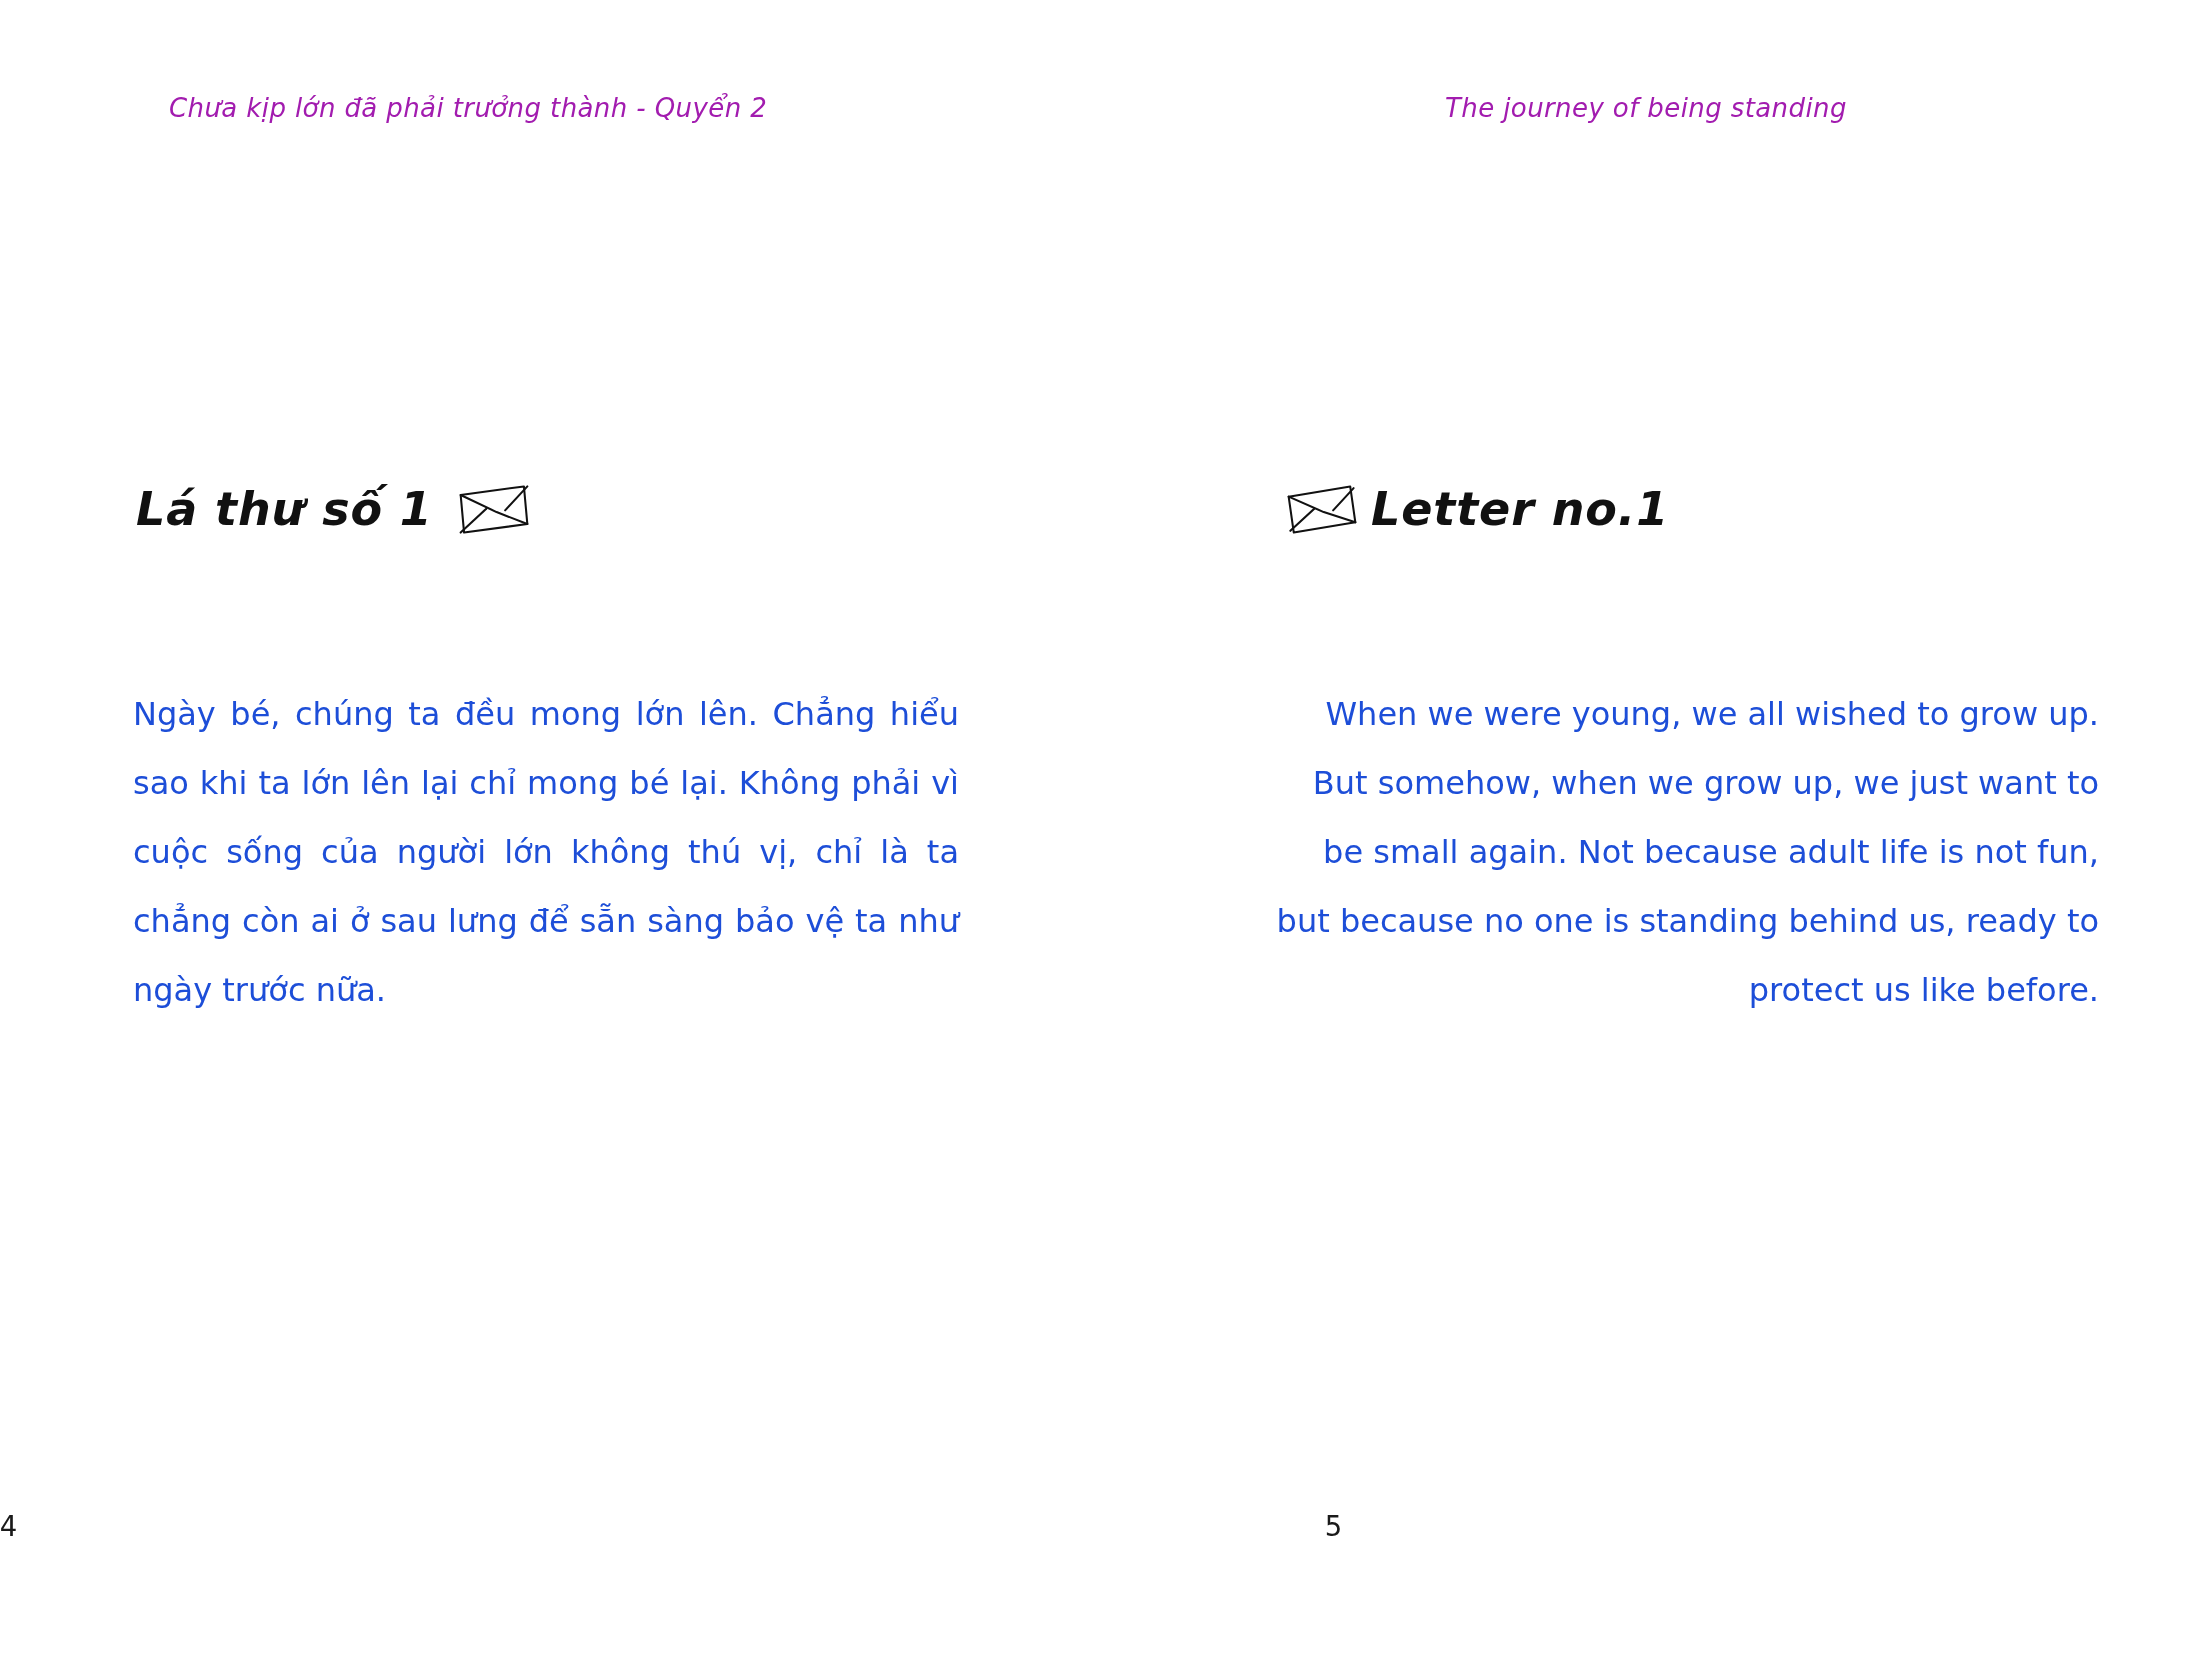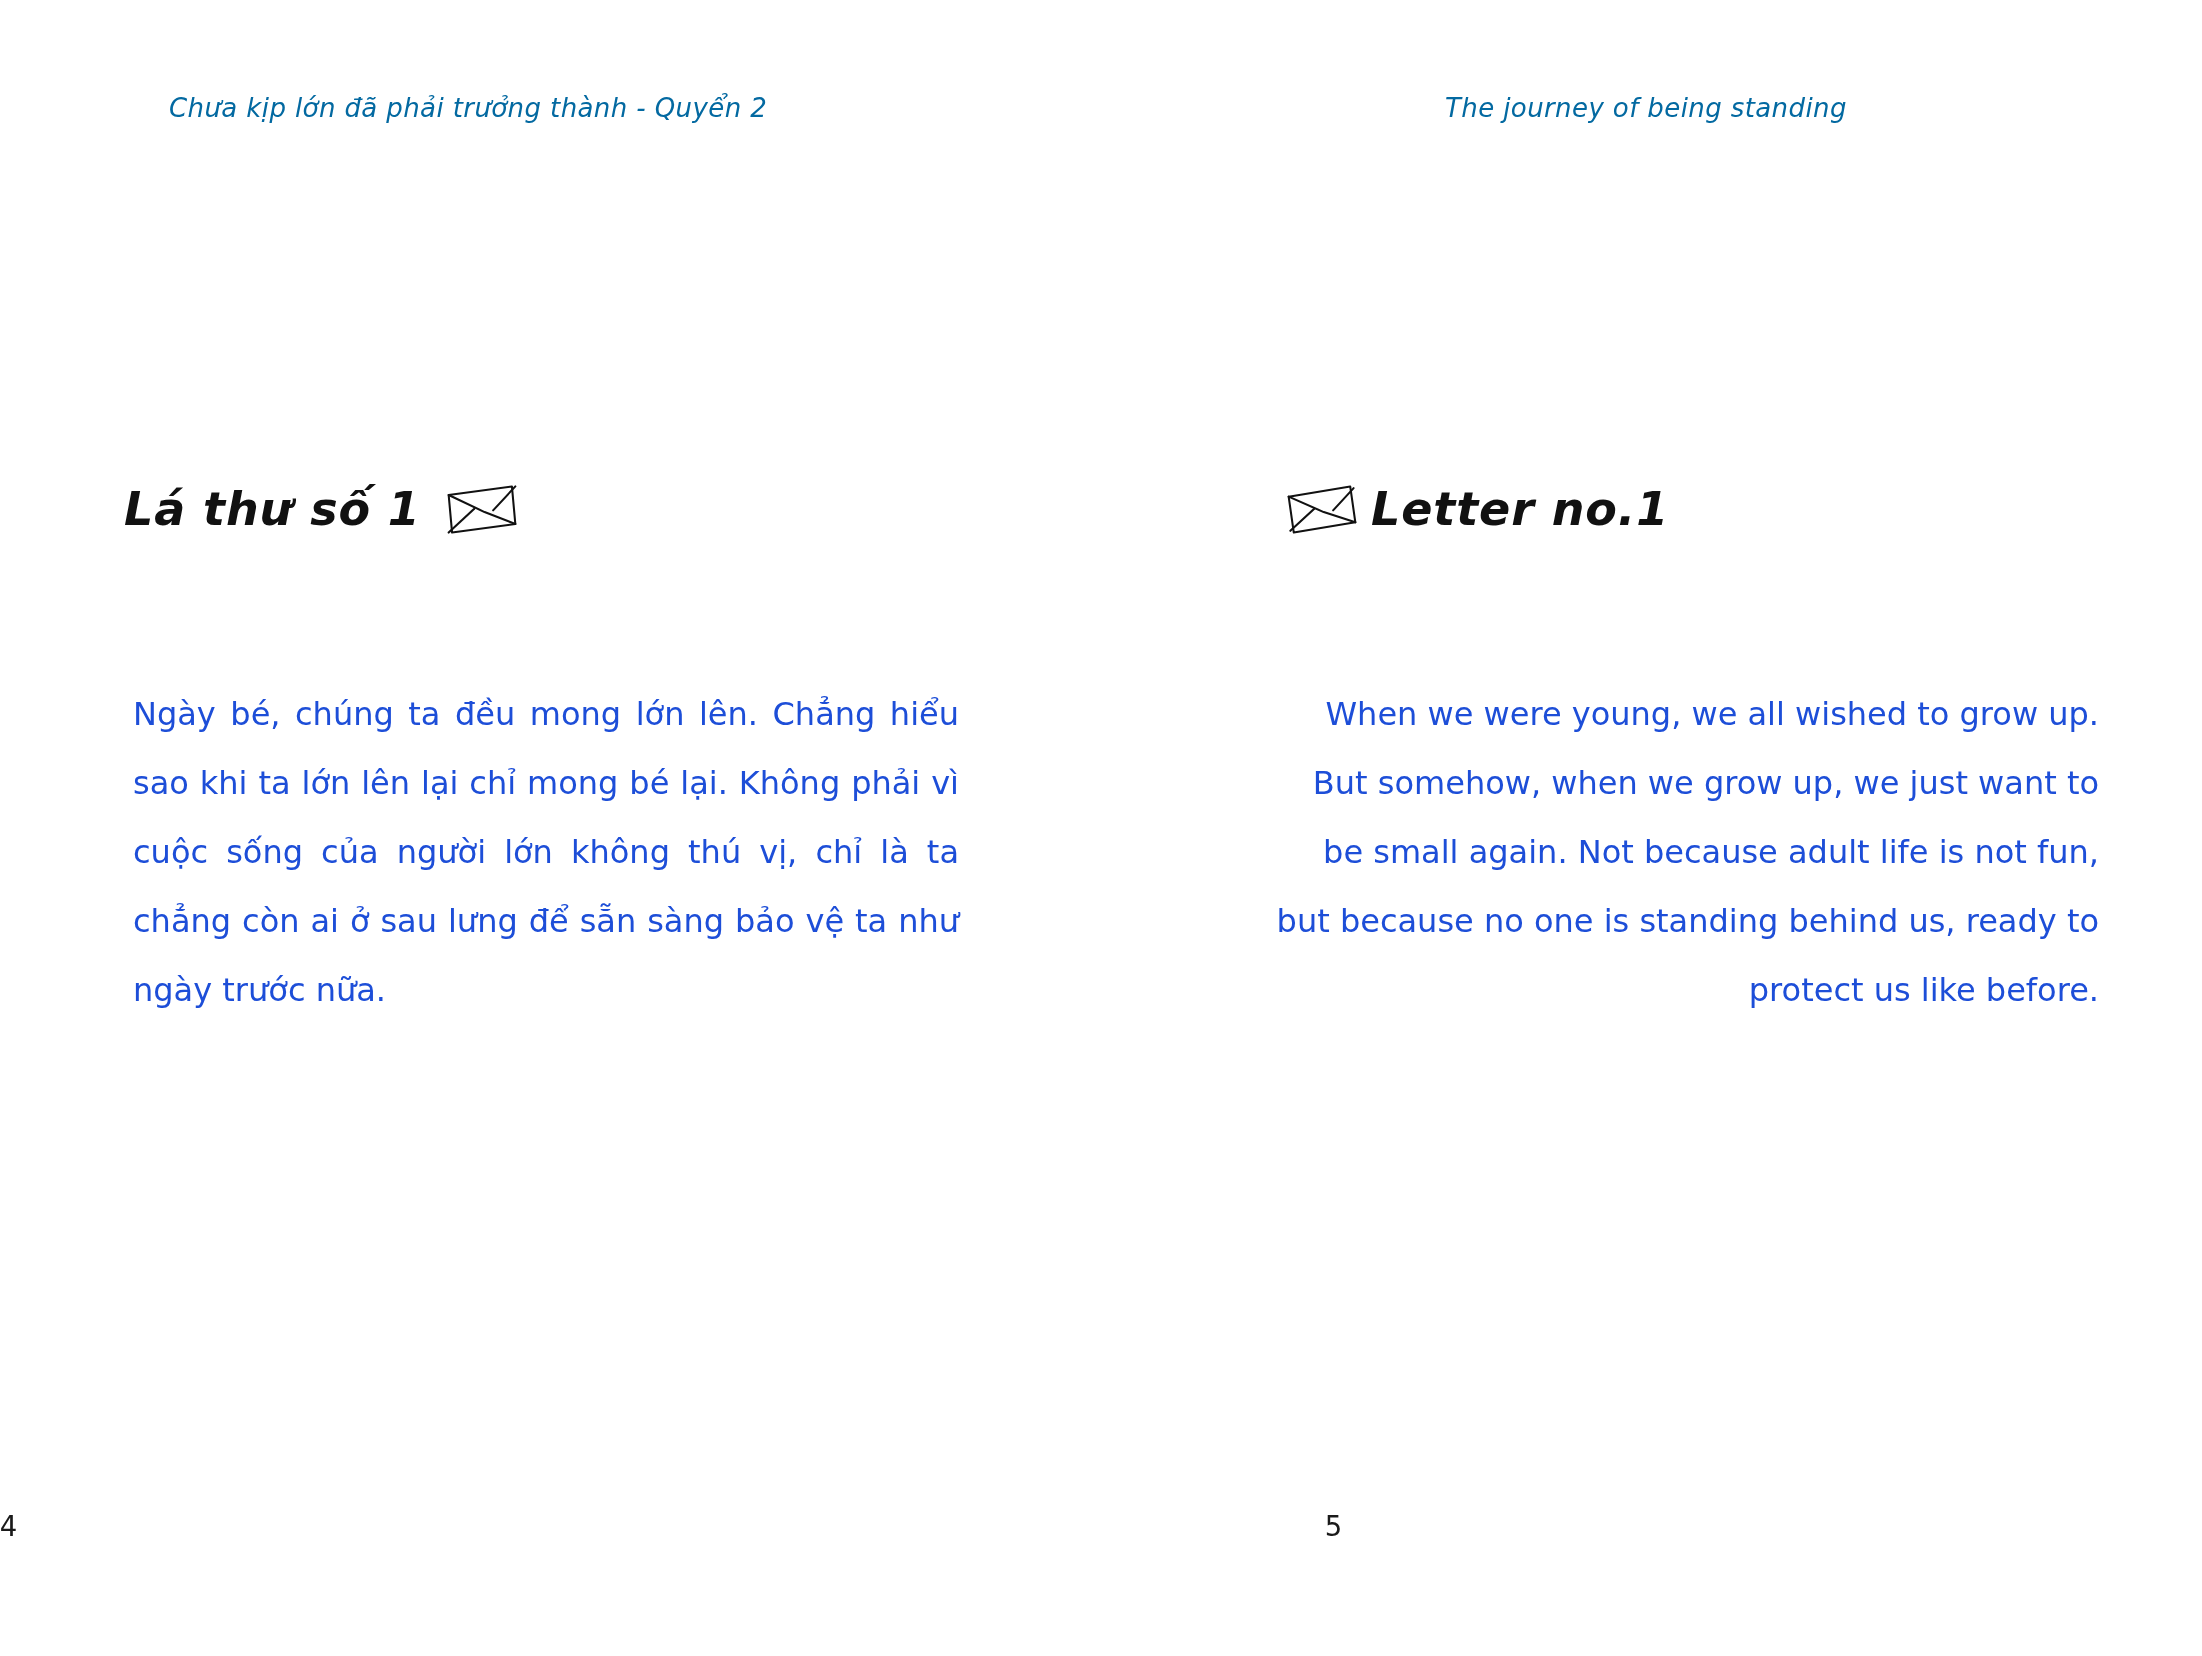--- a/index.html
+++ b/index.html
@@ -31,34 +31,34 @@
     box-sizing: border-box;
   }
 
   .running-head {
     position: absolute;
     top: 93px;
     font-family: "DejaVu Sans", sans-serif;
     font-style: italic;
     font-size: 26px;
     letter-spacing: 0.4px;
-    color: #0369a1;
+    color: #a21caf;
     white-space: nowrap;
   }
   .page-left .running-head { left: 169px; }
   .page-right .running-head { left: 344px; }
 
   .letter-heading {
     position: absolute;
     top: 482px;
     display: flex;
     align-items: center;
     gap: 12px;
   }
-  .page-left .letter-heading { left: 124px; gap: 24px; }
+  .page-left .letter-heading { left: 136px; gap: 24px; }
   .page-right .letter-heading { left: 184px; justify-content: center; }
 
   .letter-heading .title {
     font-family: "DejaVu Sans", sans-serif;
     font-style: italic;
     font-weight: bold;
     font-size: 46px;
     letter-spacing: 0.9px;
     color: #111;
     white-space: nowrap;

